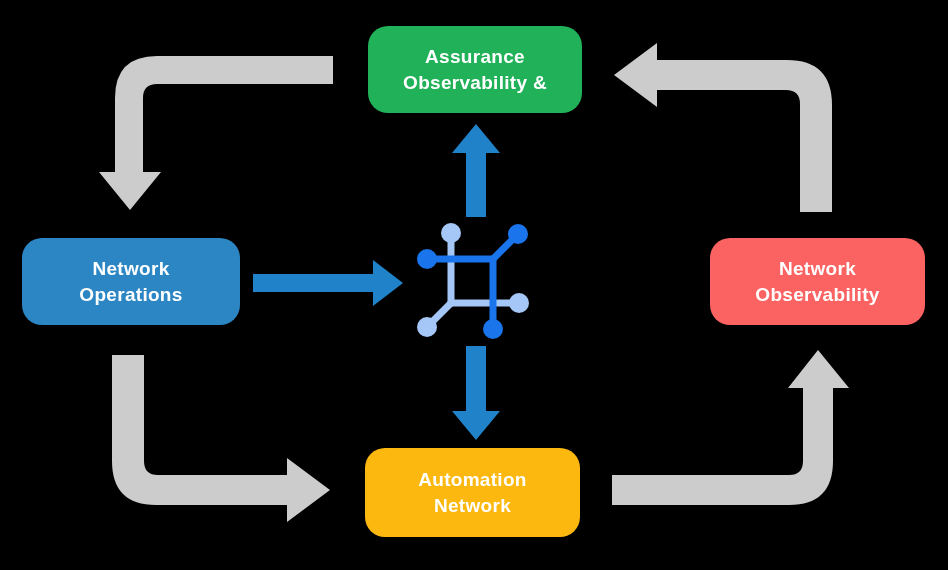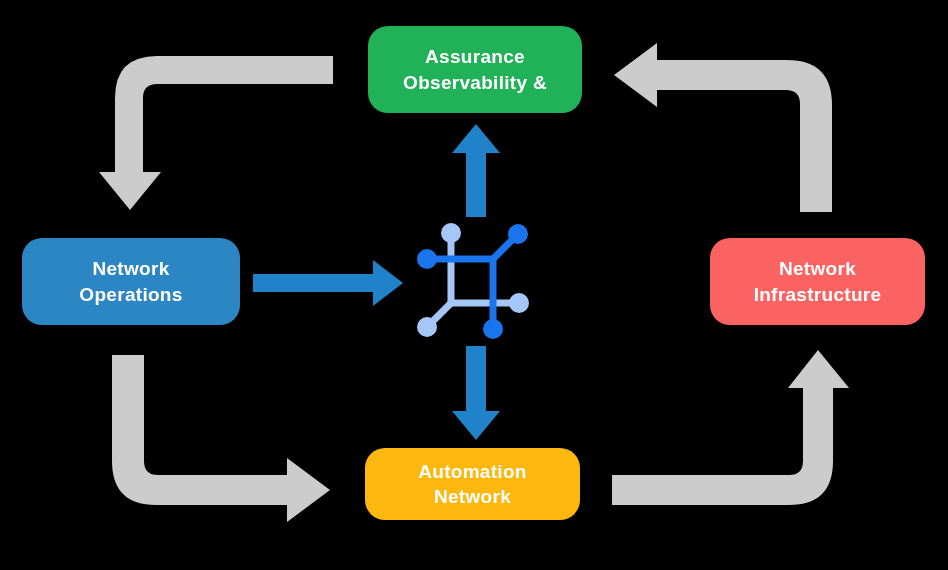--- a/index.html
+++ b/index.html
@@ -66,24 +66,24 @@
   <div class="node" style="left: 22px; top: 238px; width: 218px; height: 87px; background: rgb(44, 134, 196);">
     <div class="label" style="color: rgb(255, 255, 255);">
       <span>Network</span>
       <span>Operations</span>
     </div>
   </div>
 
   <div class="node" style="left: 710px; top: 238px; width: 215px; height: 87px; background: rgb(250, 99, 97);">
     <div class="label" style="color: rgb(255, 255, 255);">
       <span>Network</span>
-      <span>Infrastructure</span>
+      <span>Observability</span>
     </div>
   </div>
 
-  <div class="node" style="left: 365px; top: 448px; width: 215px; height: 72px; background: rgb(252, 184, 15);">
+  <div class="node" style="left: 365px; top: 448px; width: 215px; height: 89px; background: rgb(252, 184, 15);">
     <div class="label" style="color: rgb(255, 255, 255);">
       <span>Automation</span>
       <span>Network</span>
     </div>
   </div>
 
 </div>
 
 </body></html>

